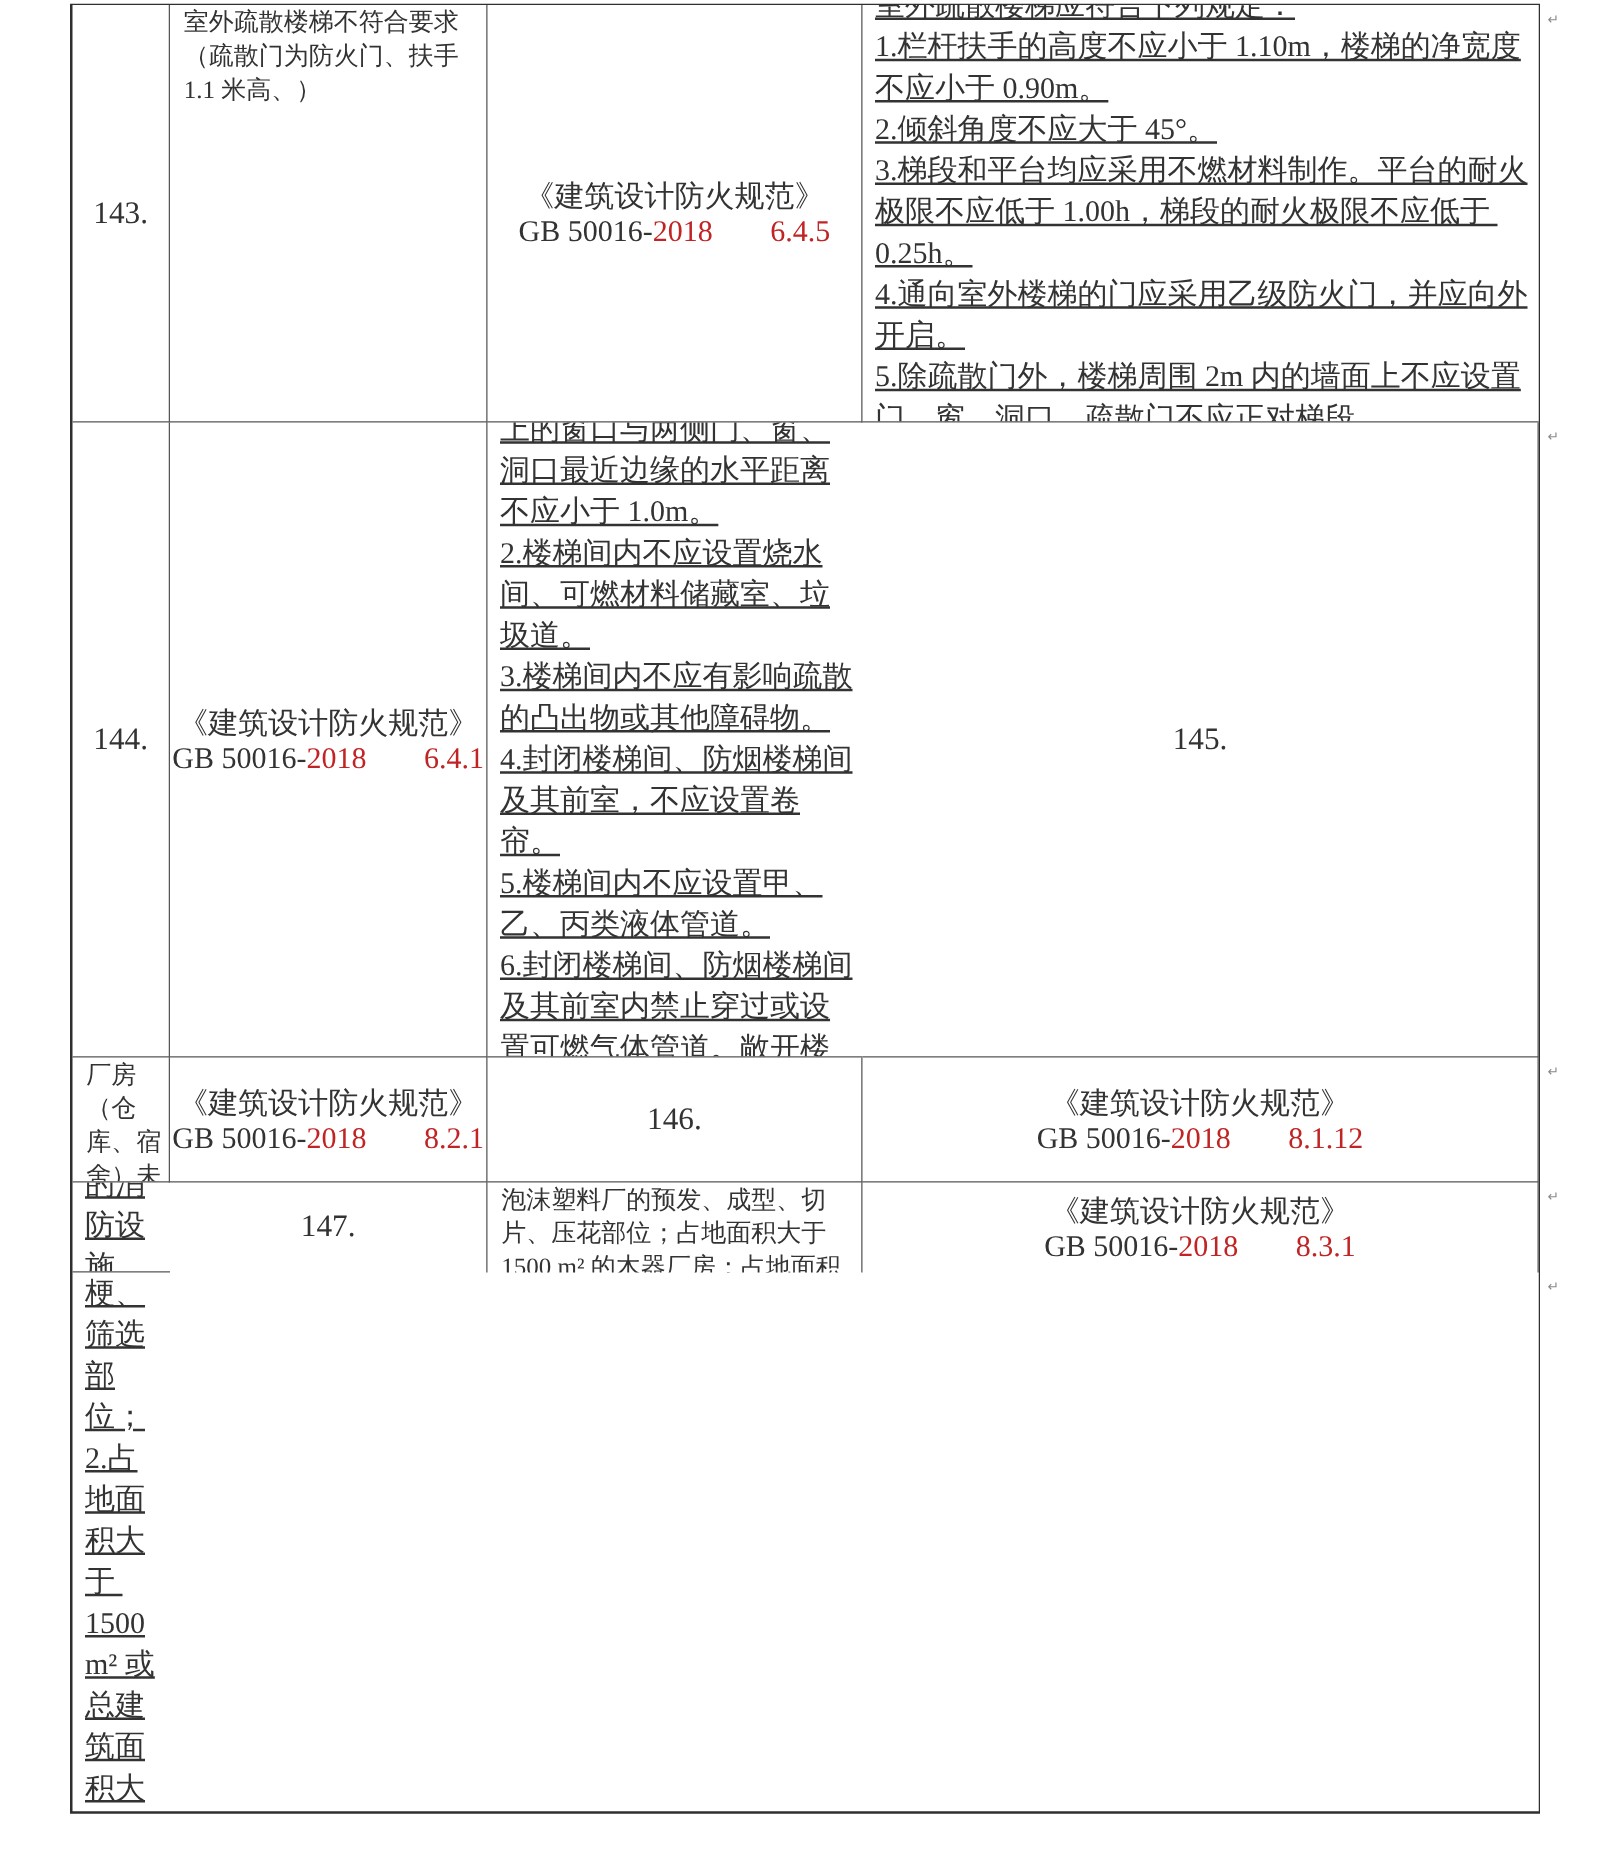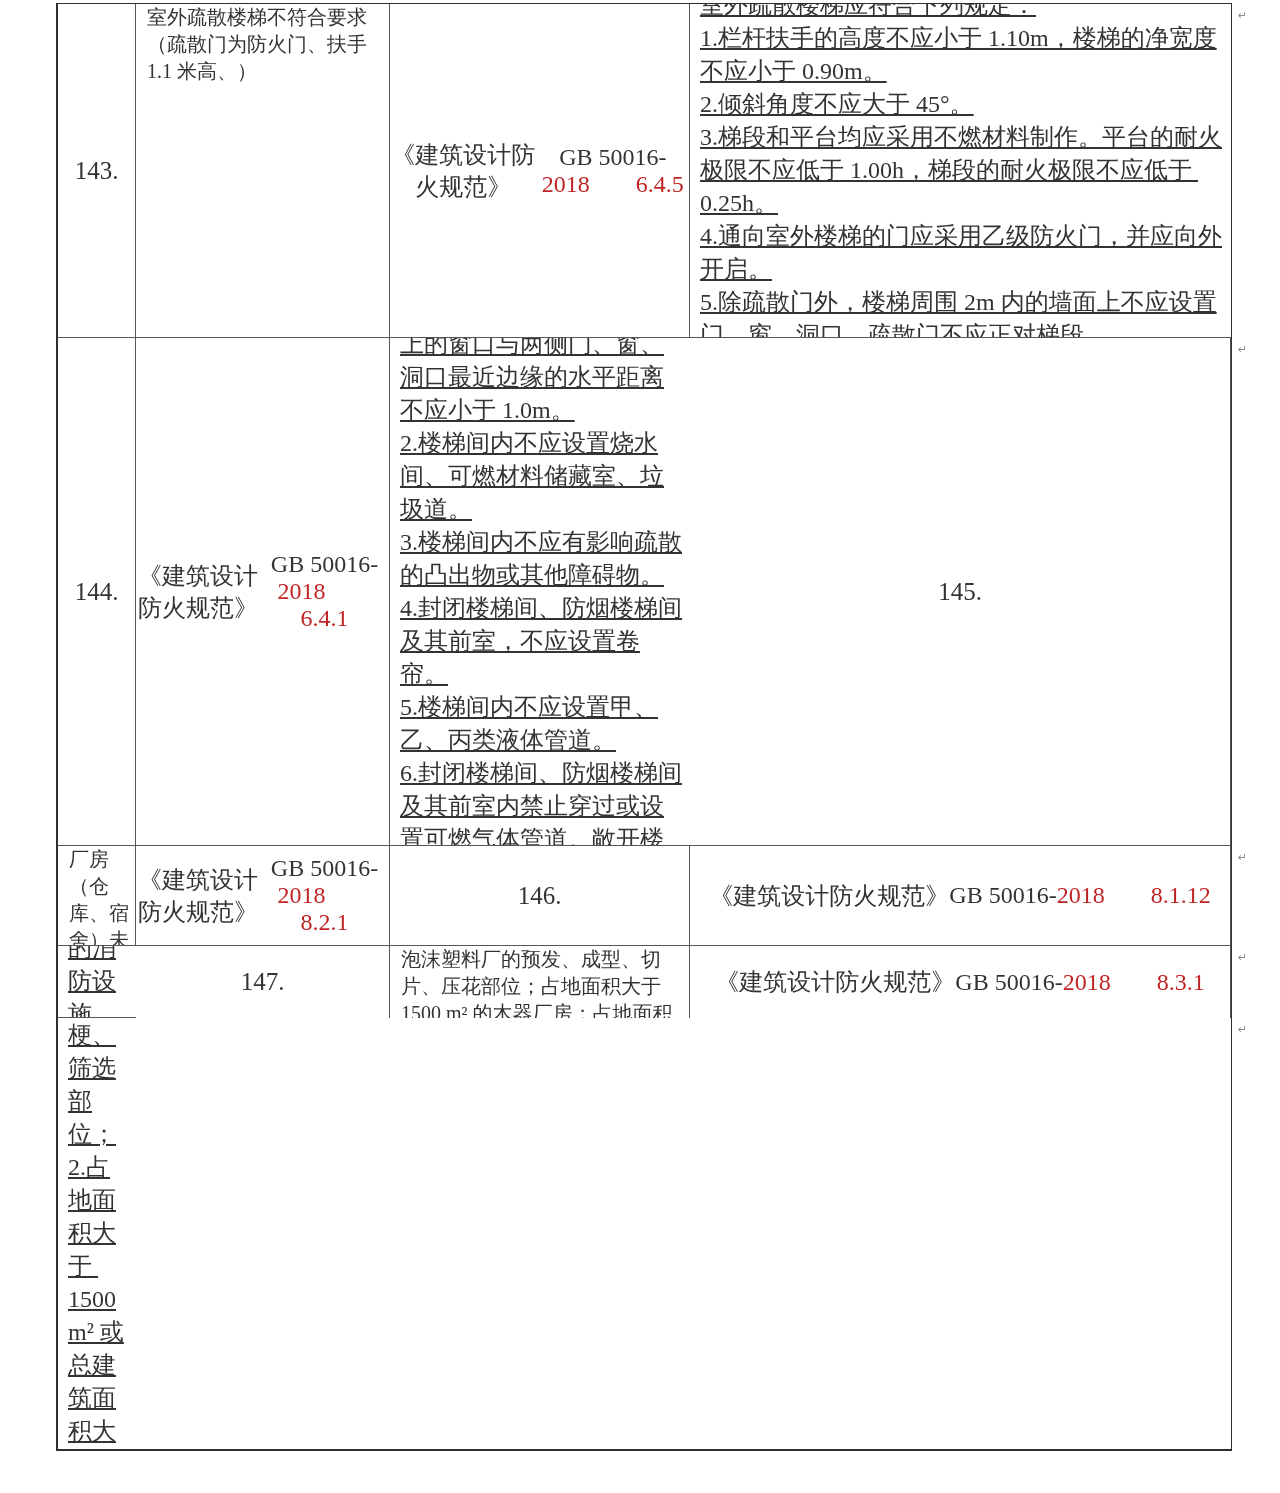--- a/index.html
+++ b/index.html
@@ -23,21 +23,21 @@
     border-right:1px solid var(--grid);
     border-bottom:1px solid var(--grid);
     overflow:hidden; display:flex; min-width:0; min-height:0;
   }
   .c.lastcol { border-right:none; }
   .c.lastrow { border-bottom:none; }
 
   .col-num   { justify-content:center; align-items:center; font-size:25px;text-align:right; }
   .col-prob  { align-items:flex-start; padding:0 4px 0 11px; font-size:20px; }
   .col-prob .ptxt { width:100%; white-space:pre-wrap; overflow-wrap:anywhere; }
-  .col-cite  { flex-direction:row; justify-content:center; align-items:center;
+  .col-cite  { flex-direction:column; justify-content:center; align-items:center;
                text-align:center; font-size:24px; }
   .col-reg   { align-items:center; padding:0 6px 0 10px; font-size:24px;text-decoration:underline; }
   .col-reg .rtxt { width:100%; white-space:pre-wrap; overflow-wrap:anywhere; line-height:33px; }
 
   .red { color:var(--red); }
   .csp { display:inline-block; width:46px; }
 
   .cellmark {
     position:absolute; font-size:11px; color:#8a8a8a;
     font-family:"DejaVu Sans",sans-serif; line-height:11px;

